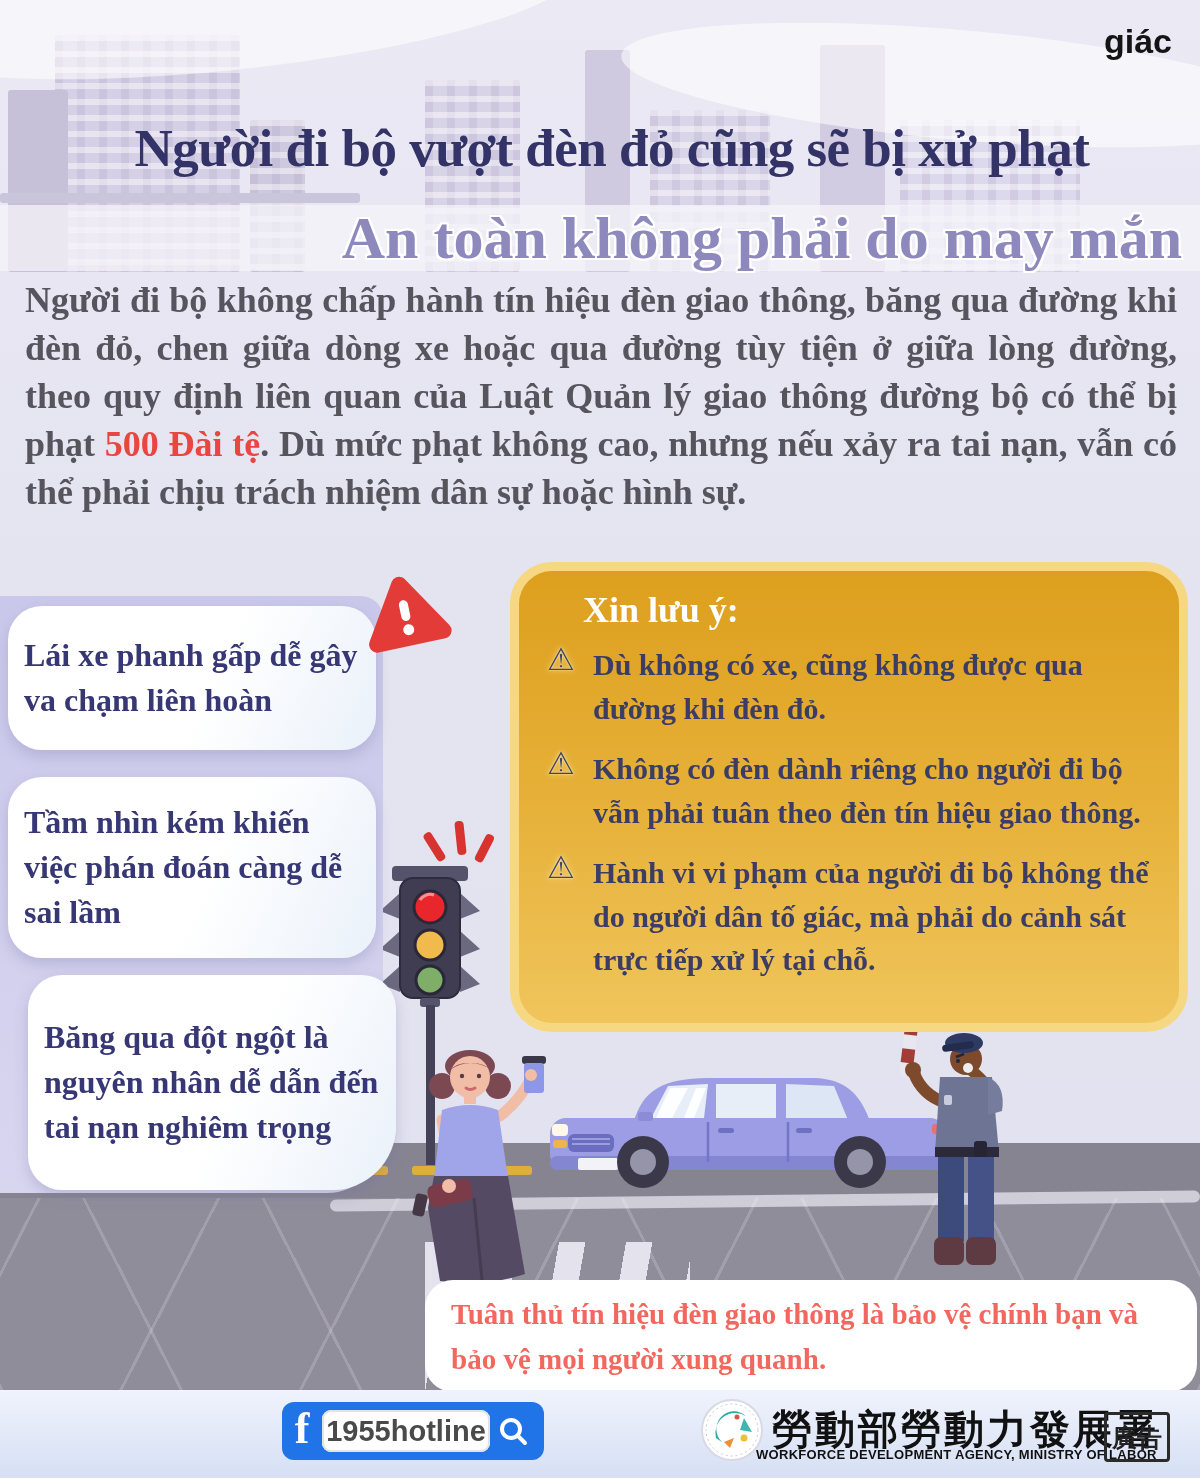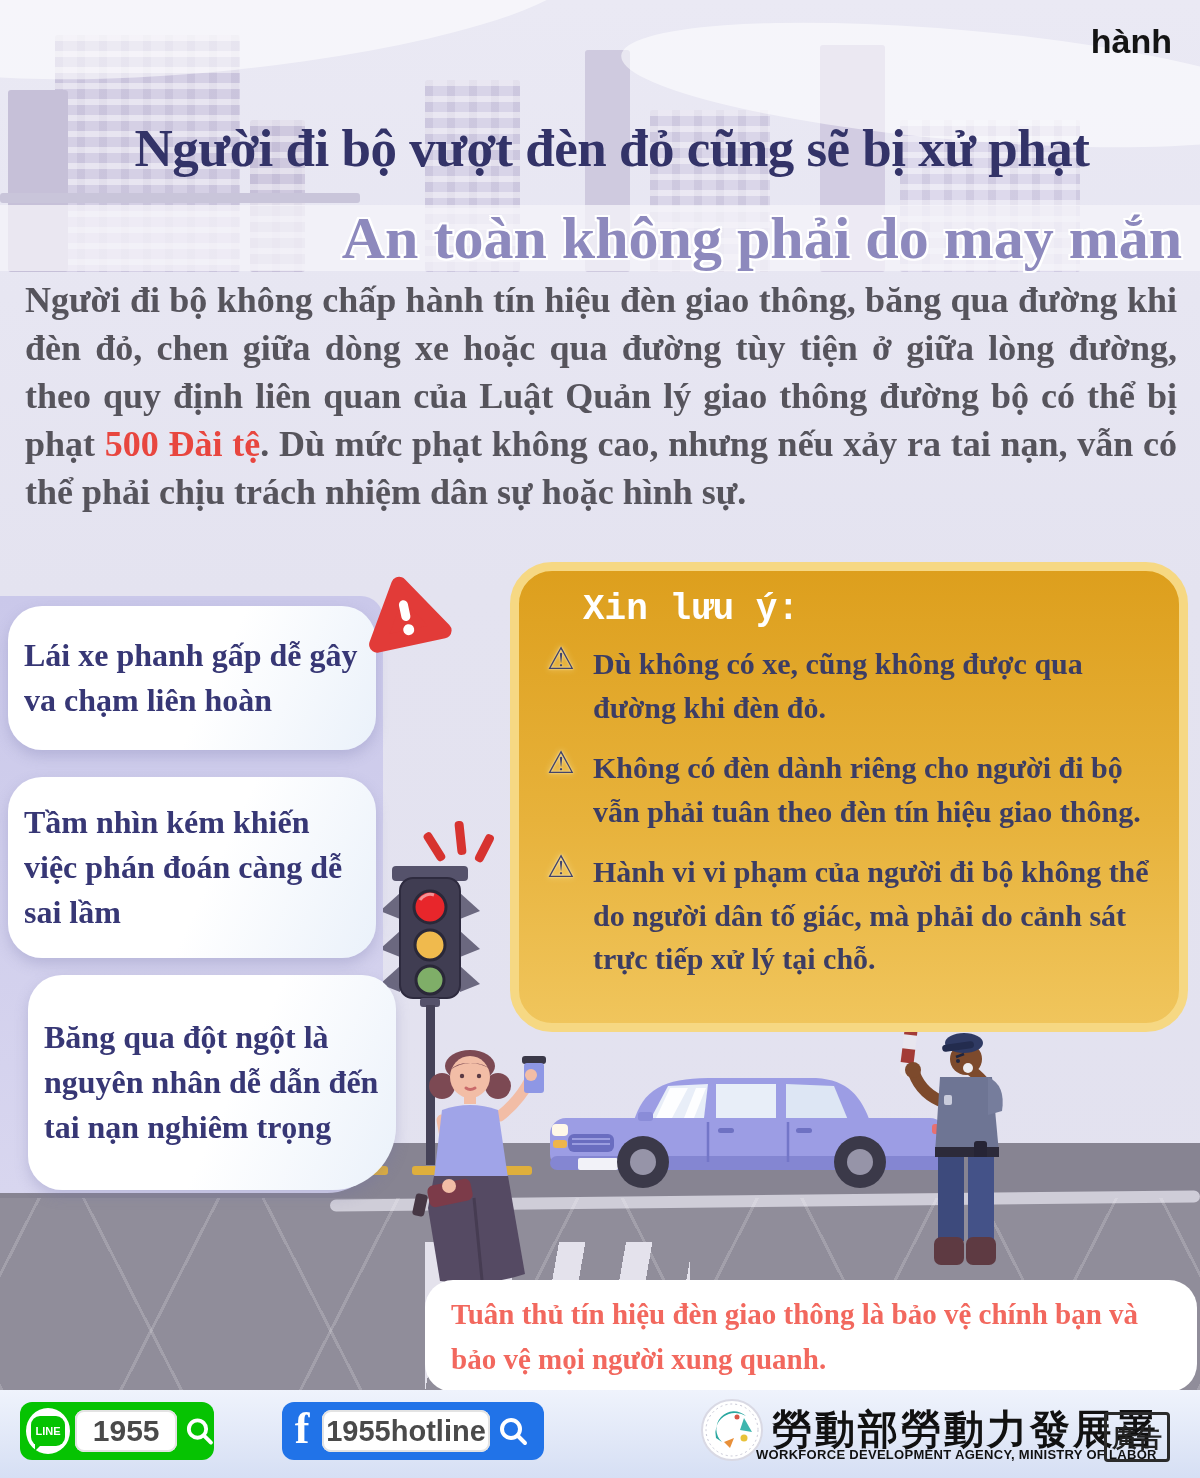--- a/index.html
+++ b/index.html
@@ -42,21 +42,21 @@
   .card p{margin:0;padding:0 10px 0 16px;font-size:32px;font-weight:bold;color:#373775;line-height:1.4;}
   .card1{top:606px;height:144px;border-radius:34px;}
   .card2{top:777px;height:181px;border-radius:34px;}
   .card3{top:975px;height:215px;border-radius:34px 34px 64px 34px;margin-left:20px;}
   
   .alert{position:absolute;left:360px;top:572px;z-index:6;}
   
   .notice{position:absolute;left:510px;top:562px;width:678px;height:470px;z-index:4;box-sizing:border-box;
     background:linear-gradient(180deg,#DD9F1D 0%,#E7B23B 55%,#F0C55C 100%);
     border:9px solid #F6D883;border-radius:42px;padding:14px 24px 0 28px;}
-  .notice-title{margin:4px 0 8px 36px;font-size:36px;font-weight:bold;color:#FFFFFF;font-family:Liberation Mono, monospace;}
+  .notice-title{margin:4px 0 8px 36px;font-size:36px;font-weight:bold;color:#FFFFFF;}
   .notice-item{display:flex;align-items:flex-start;margin-bottom:9px;}
   .warn-icon{flex:0 0 42px;font-family:"DejaVu Sans",sans-serif;font-size:31px;line-height:1.3;color:#43446A;
     text-shadow:0 0 6px #FFE9A8,0 0 2px #FFF3C9;}
   .notice-item p{margin:4px;font-size:30px;font-weight:bold;color:#3C3D64;line-height:1.45;}
   
   .traffic-light{position:absolute;left:370px;top:805px;z-index:2;}
   .car{position:absolute;left:548px;top:1062px;z-index:2;}
   .woman{position:absolute;left:412px;top:1048px;z-index:3;}
   .police{position:absolute;left:880px;top:985px;z-index:2;}
   
@@ -98,21 +98,21 @@
     <div class="bld" style="left:585px;top:50px;width:45px;height:222px;background:#CFCADF;"></div>
     <div class="bld win-rows" style="left:650px;top:110px;width:120px;height:162px;background-color:#DAD6E9;"></div>
     <div class="bld" style="left:820px;top:45px;width:65px;height:227px;background:#D2CCE2;"></div>
     <div class="bld win-rows" style="left:900px;top:120px;width:180px;height:152px;background-color:#DDD9EC;"></div>
     <div class="swoosh" style="left:-120px;top:-60px;width:700px;height:130px;transform:rotate(-6deg);"></div>
     <div class="swoosh" style="left:620px;top:30px;width:680px;height:110px;transform:rotate(5deg);"></div>
     <div class="gray-bar" style="left:0;top:193px;width:360px;height:10px;"></div>
     <div class="band" style="top:205px;height:66px;"></div>
   </div>
 
-  <div class="lang-tag">hành</div>
+  <div class="lang-tag">giác</div>
   <h1 class="title">Người đi bộ vượt đèn đỏ cũng sẽ bị xử phạt</h1>
   <div class="subtitle">An toàn không phải do may mắn</div>
 
   <p class="intro"><span>Người đi bộ không chấp hành tín hiệu đèn giao thông, băng qua đường khi đèn đỏ, chen giữa dòng xe hoặc qua đường tùy tiện ở giữa lòng đường, theo quy định liên quan của Luật Quản lý giao thông đường bộ có thể bị phạt </span><span class="fine">500 Đài tệ</span><span>. Dù mức phạt không cao, nhưng nếu xảy ra tai nạn, vẫn có thể phải chịu trách nhiệm dân sự hoặc hình sự.</span></p>
 
   <div class="ground">
     <div class="road-strip"></div>
     <div class="ydash" style="left:340px;width:48px;"></div>
     <div class="ydash" style="left:412px;width:48px;"></div>
     <div class="ydash" style="left:484px;width:48px;"></div>
@@ -251,32 +251,20 @@
     <rect x="88" y="172" width="26" height="84" fill="#445288"></rect>
     <rect x="54" y="252" width="30" height="28" rx="7" fill="#5E3A42"></rect>
     <rect x="86" y="252" width="30" height="28" rx="7" fill="#5E3A42"></rect>
   </svg>
 
   <div class="message">
     <p>Tuân thủ tín hiệu đèn giao thông là bảo vệ chính bạn và bảo vệ mọi người xung quanh.</p>
   </div>
 
   <div class="footer">
-    <div class="badge line-badge">
-      <div class="line-circle">
-        <div class="line-bubble">
-            <span>LINE</span>
-          </div>
-      </div>
-      <div class="search-pill line-pill">1955</div>
-      <svg class="mag" width="30" height="30" viewBox="0 0 30 30">
-        <circle cx="13" cy="13" r="9" fill="none" stroke="#fff" stroke-width="4"></circle>
-        <line x1="20" y1="20" x2="27" y2="27" stroke="#fff" stroke-width="4" stroke-linecap="round"></line>
-      </svg>
-    </div>
     <div class="badge fb-badge">
       <div class="fb-f">f</div>
       <div class="search-pill fb-pill">1955hotline</div>
       <svg class="mag" width="30" height="30" viewBox="0 0 30 30">
         <circle cx="13" cy="13" r="9" fill="none" stroke="#fff" stroke-width="4"></circle>
         <line x1="20" y1="20" x2="27" y2="27" stroke="#fff" stroke-width="4" stroke-linecap="round"></line>
       </svg>
     </div>
     <svg class="agency-logo" width="64" height="64" viewBox="0 0 64 64">
       <circle cx="32" cy="32" r="30" fill="#fff" stroke="#D9D9E4" stroke-width="2"></circle>

